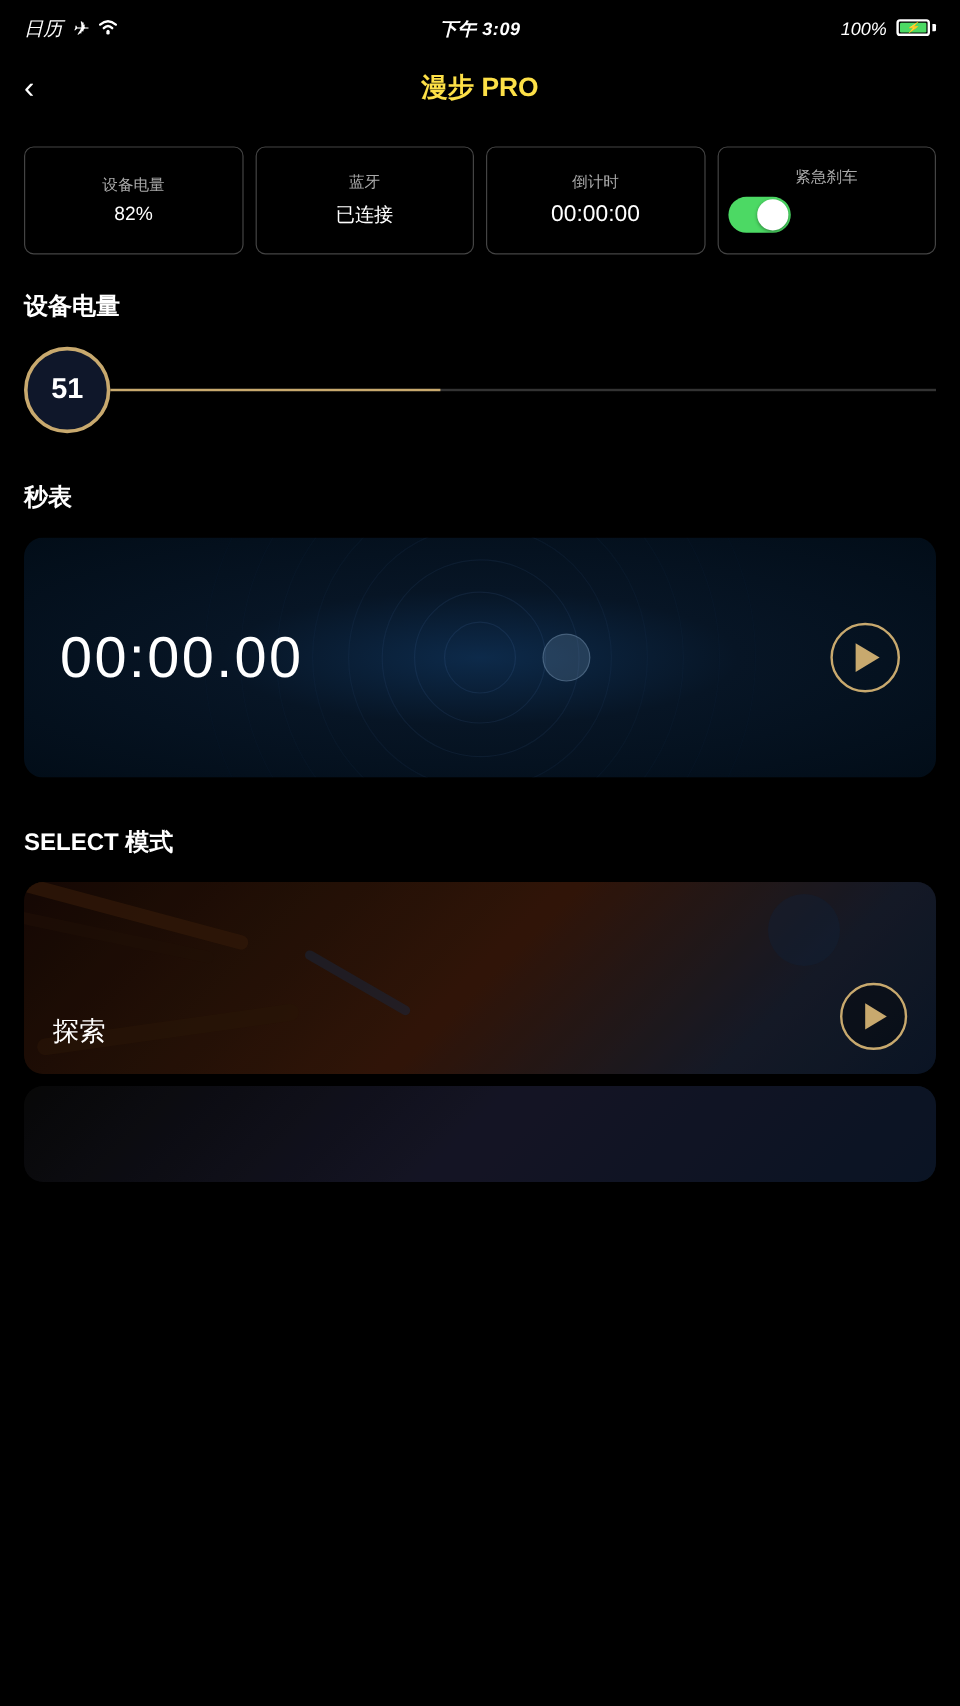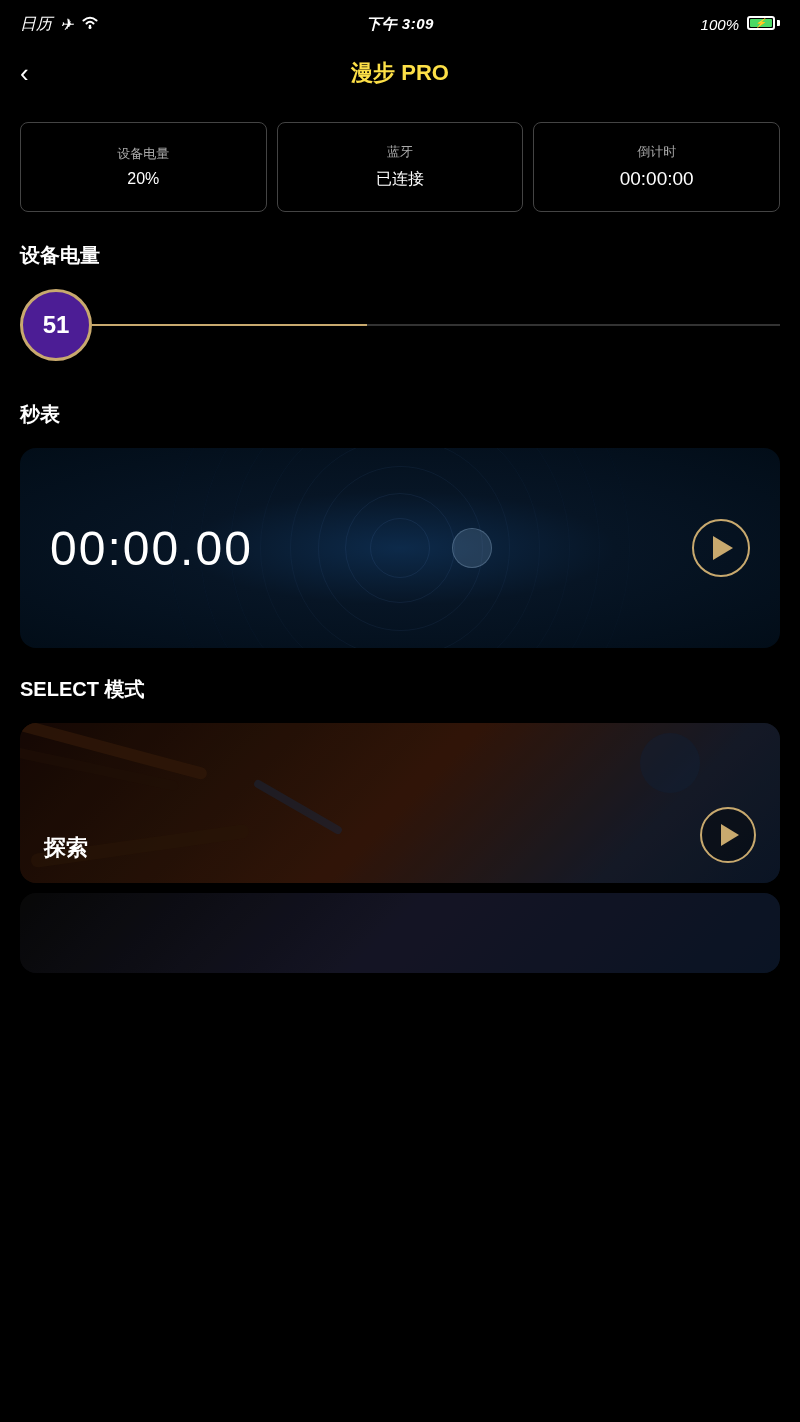--- a/index.html
+++ b/index.html
@@ -166,21 +166,21 @@
       padding: 10px 20px 20px 20px;
       display: flex;
       align-items: center;
       gap: 0;
     }
     .slider-thumb {
       width: 72px;
       height: 72px;
       border-radius: 50%;
       border: 3px solid #c8a96e;
-      background: #4c1d95;
+      background: #0f172a;
       display: flex;
       align-items: center;
       justify-content: center;
       font-size: 24px;
       font-weight: 600;
       color: #fff;
       flex-shrink: 0;
       cursor: pointer;
       position: relative;
       z-index: 2;
@@ -196,21 +196,21 @@
       position: absolute;
       left: 0;
       top: 0;
       height: 100%;
       background: #c8a96e;
       width: 40%;
     }
 
     
     .stopwatch-container {
-      margin: 10px 20px 8px 20px;
+      margin: 10px 20px 20px 20px;
       border-radius: 16px;
       overflow: hidden;
       position: relative;
       height: 200px;
     }
     .stopwatch-bg {
       position: absolute;
       inset: 0;
       background: radial-gradient(ellipse at center, #0d2a4a 0%, #071525 40%, #020d18 100%);
     }
@@ -287,21 +287,21 @@
       position: relative;
       z-index: 2;
       display: flex;
       align-items: flex-end;
       justify-content: space-between;
       padding: 20px 24px;
       height: 100%;
     }
     .mode-label {
       font-size: 22px;
-      font-weight: 700;
+      font-weight: 400;
       color: #fff;
     }
     .mode-play-btn {
       width: 56px;
       height: 56px;
       border-radius: 50%;
       border: 2px solid #c8a96e;
       background: rgba(0,0,0,0.3);
       display: flex;
       align-items: center;
@@ -370,29 +370,35 @@
 </div>
 
 <div class="header">
   <span class="back-btn">‹</span>
   <span class="page-title">漫步 PRO</span>
 </div>
 
 <div class="cards-container">
   <div class="info-card">
     <span class="card-label">设备电量</span>
-    <span class="card-value">20%</span>
+    <span class="card-value">82%</span>
   </div>
   <div class="info-card">
     <span class="card-label">蓝牙</span>
     <span class="card-value">已连接</span>
   </div>
   <div class="info-card">
     <span class="card-label">倒计时</span>
     <span class="card-value" style="font-size:19px;">00:00:00</span>
+  </div>
+  <div class="info-card">
+    <span class="card-label">紧急刹车</span>
+    <div class="toggle-switch">
+      <div class="toggle-knob"></div>
+    </div>
   </div>
 </div>
 
 <div class="section-title">设备电量</div>
 
 <div class="slider-container">
   <div class="slider-thumb">
     <span>51</span>
   </div>
   <div class="slider-track">

